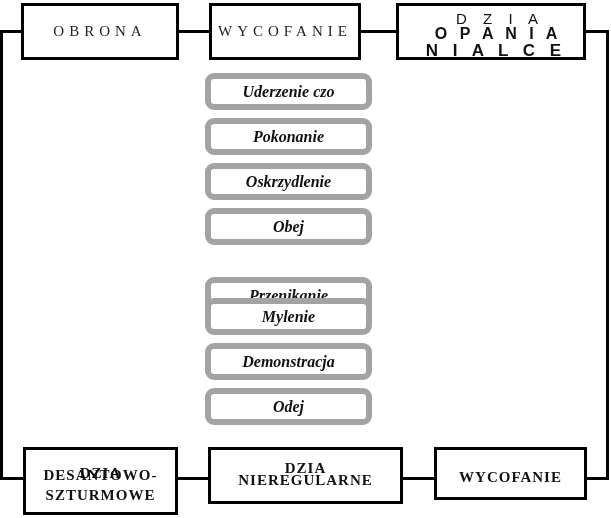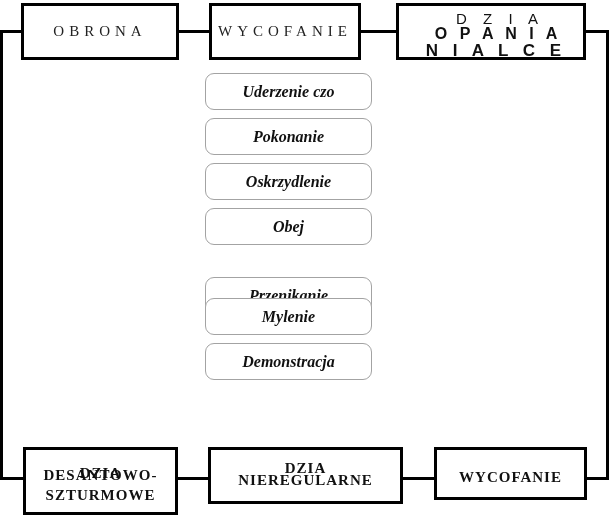--- a/index.html
+++ b/index.html
@@ -70,21 +70,21 @@
   .blk.shift-a{transform:translateY(-8px);}
   .blk.shift-b{transform:translateY(4px);}
   .blk.one-line{transform:translateY(3px);}
 
   
   .rbox{
     position:absolute;
     left:205px;
     width:167px;
     height:37px;
-    border:1px solid #a3a3a3;
+    border:6px solid #a3a3a3;
     border-radius:9px;
     background:#fff;
     box-sizing:border-box;
     display:flex;
     align-items:center;
     justify-content:center;
   }
   .rlabel{
     font-family:"Liberation Serif", serif;
     font-style:italic;
@@ -143,20 +143,23 @@
   </div>
   <div class="rbox" style="top:253px;margin-top:24px;">
     <span class="rlabel">Przenikanie</span>
   </div>
   <div class="rbox" style="top:298px;">
     <span class="rlabel">Mylenie</span>
   </div>
   <div class="rbox" style="top:343px;">
     <span class="rlabel">Demonstracja</span>
   </div>
+  <div class="rbox" style="top:388px;">
+    <span class="rlabel">Odej</span>
+  </div>
 
   <div class="box" style="left:23px;top:447px;width:155px;height:68px;">
     <div class="stack">
       <div class="blk shift-a">DZIA</div>
       <div class="blk shift-b">DESANTOWO-
 SZTURMOWE</div>
     </div>
   </div>
 
   <div class="box" style="left:208px;top:447px;width:195px;height:57px;">

